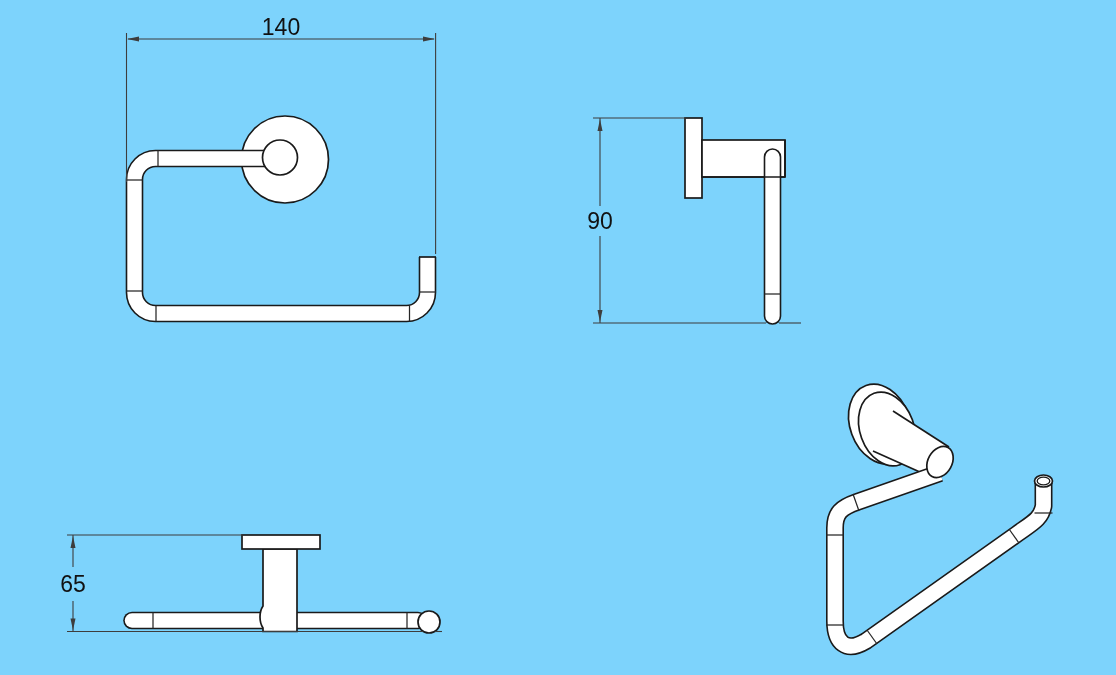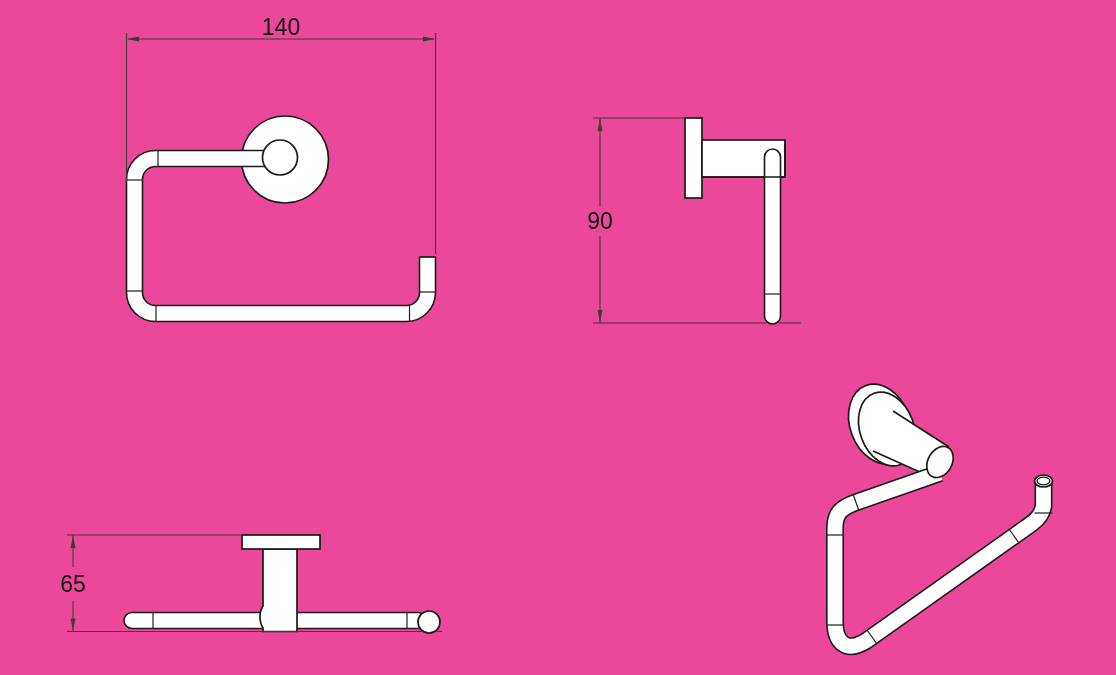--- a/index.html
+++ b/index.html
@@ -1,16 +1,16 @@
 <!DOCTYPE html>
 <html><head>
 <meta charset="utf-8">
 <style>
   html,body{margin:0;padding:0;background:#ffffff;}
-  .stage{position:relative;width:1116px;height:675px;background:#ec4899;overflow:hidden;}
+  .stage{position:relative;width:1116px;height:675px;background:#7dd3fc;overflow:hidden;}
   svg{display:block;}
   .fillw{fill:#ffffff;stroke:#1a1a1a;stroke-width:1.7;}
   .edge{fill:none;stroke:#1a1a1a;stroke-width:1.7;}
   .tubeK{fill:none;stroke:#1a1a1a;stroke-linejoin:round;}
   .tubeW{fill:none;stroke:#ffffff;stroke-linejoin:round;}
   .tick{stroke:#262626;stroke-width:1.25;fill:none;}
   .dim{stroke:#3d3d3d;stroke-width:1.1;fill:none;}
   .arrow{fill:#3d3d3d;stroke:none;}
   .dimtxt{font-family:"Liberation Sans",sans-serif;font-size:23px;fill:#111111;text-anchor:middle;}
 </style>

